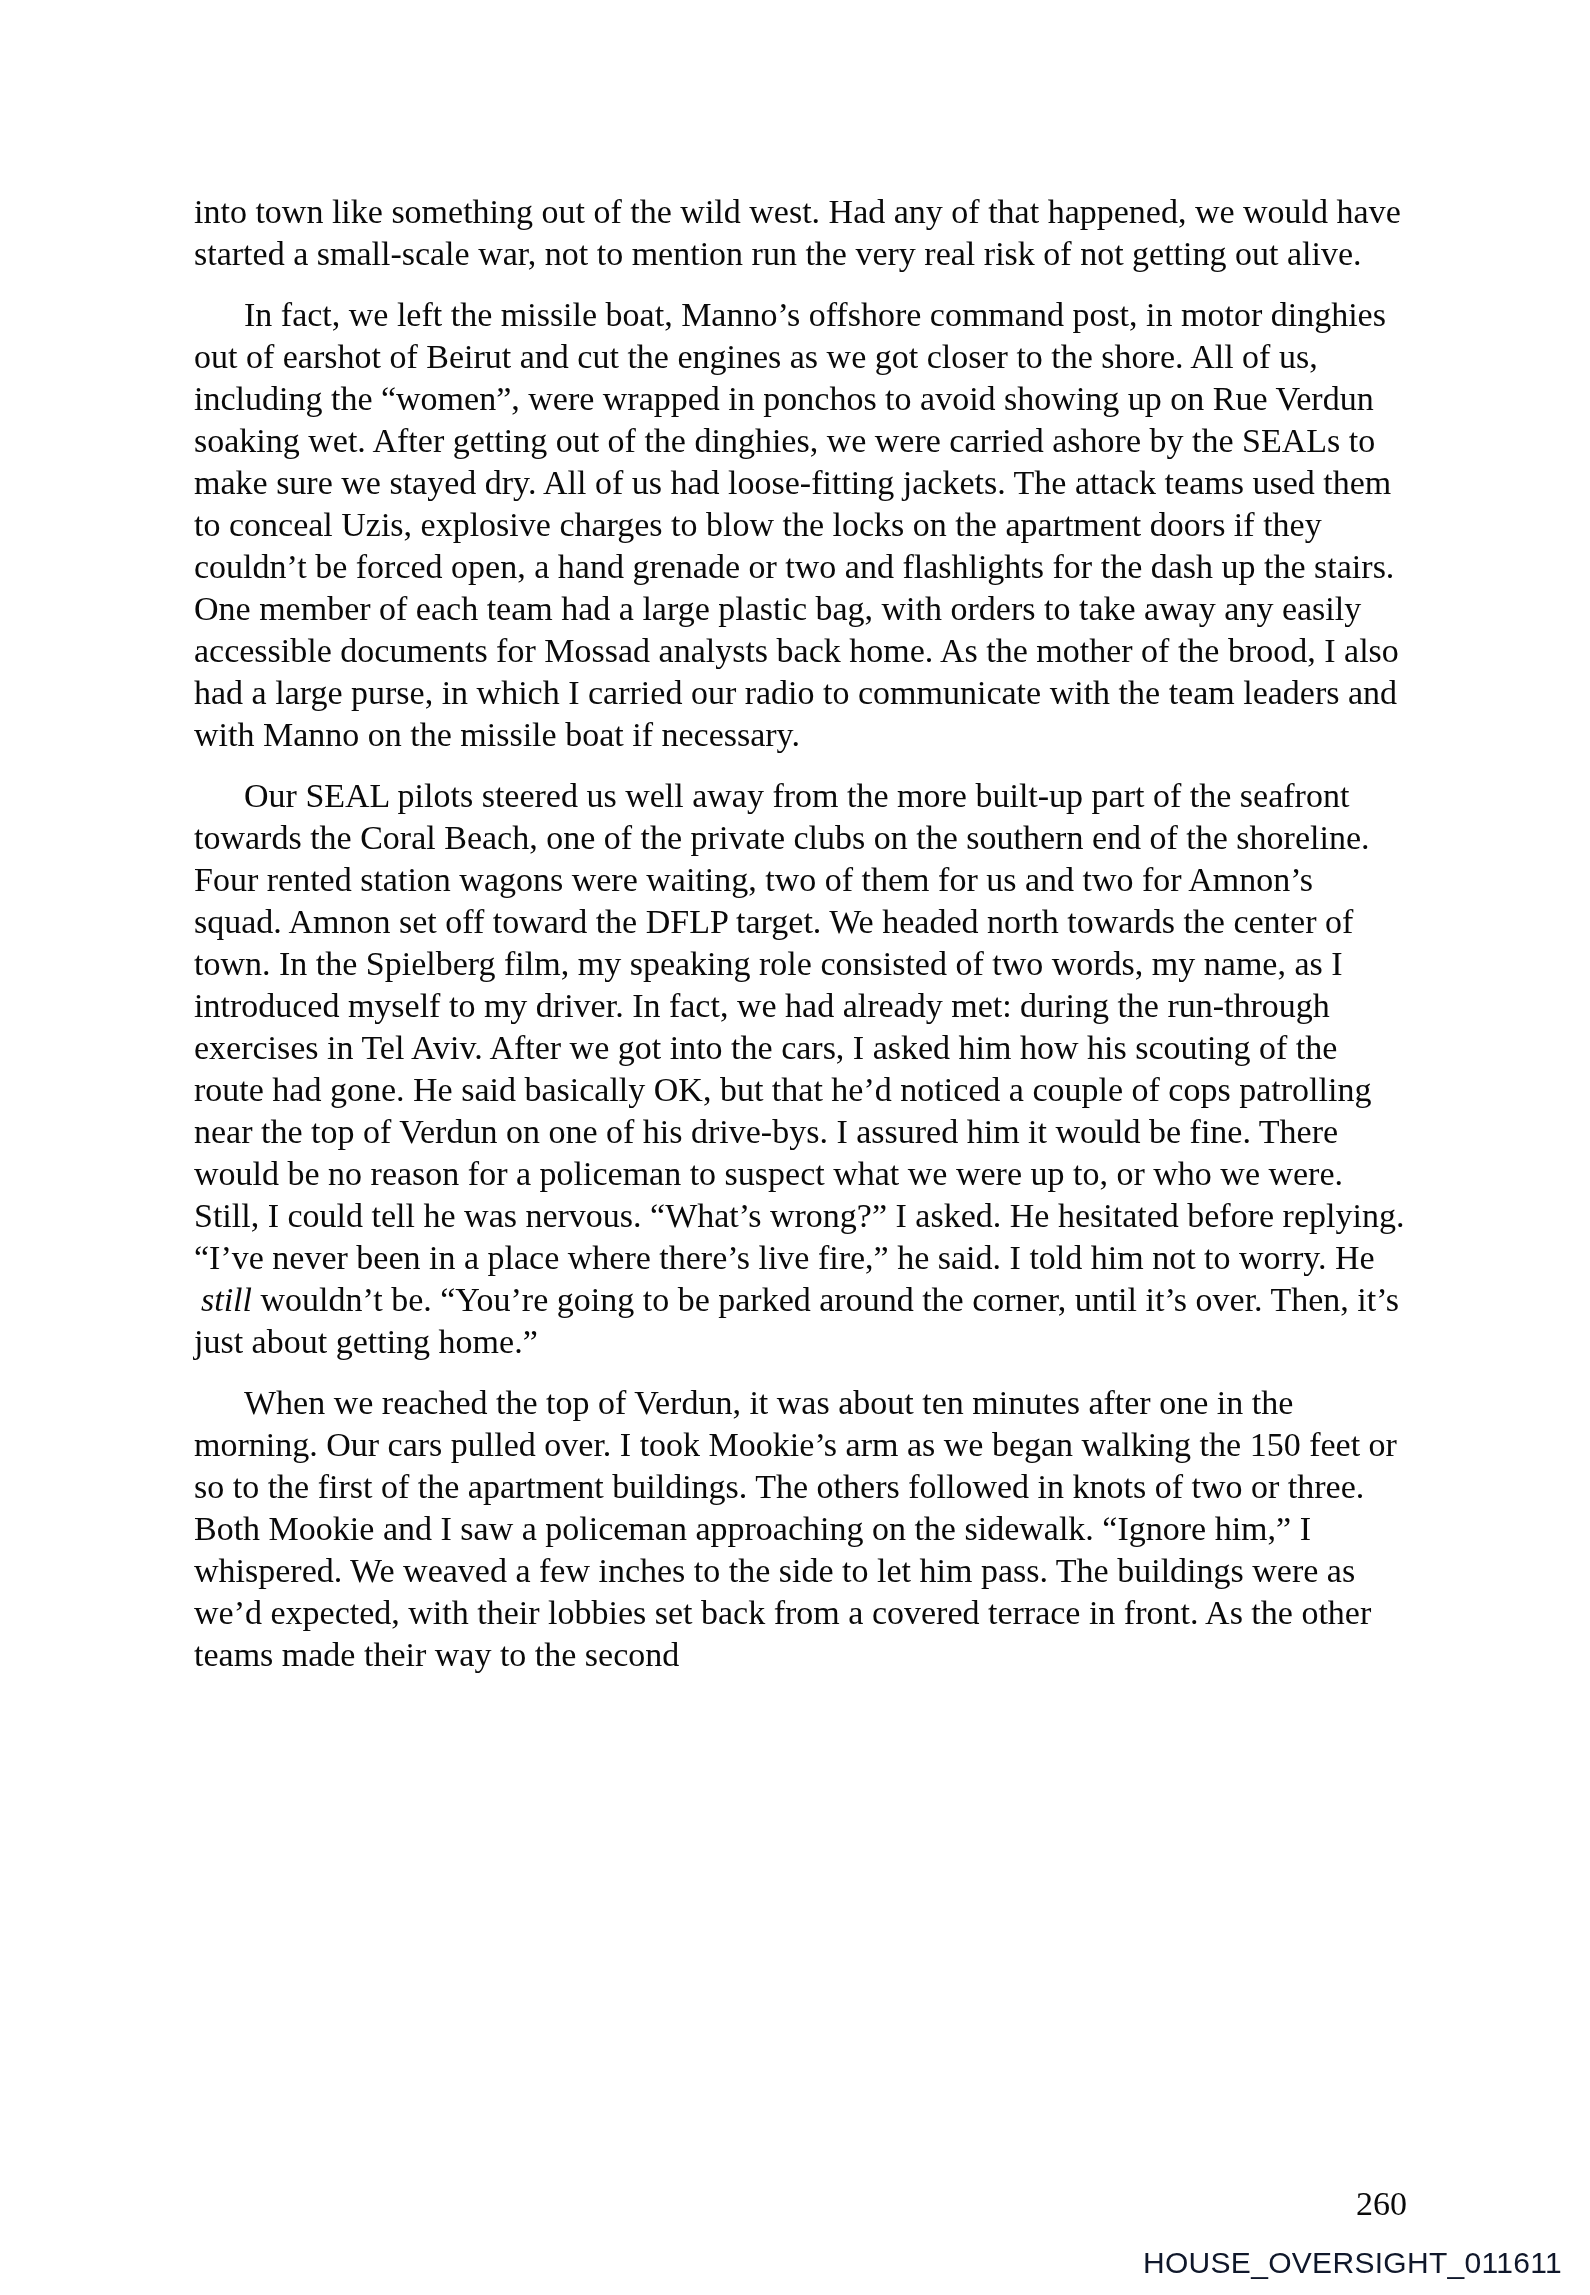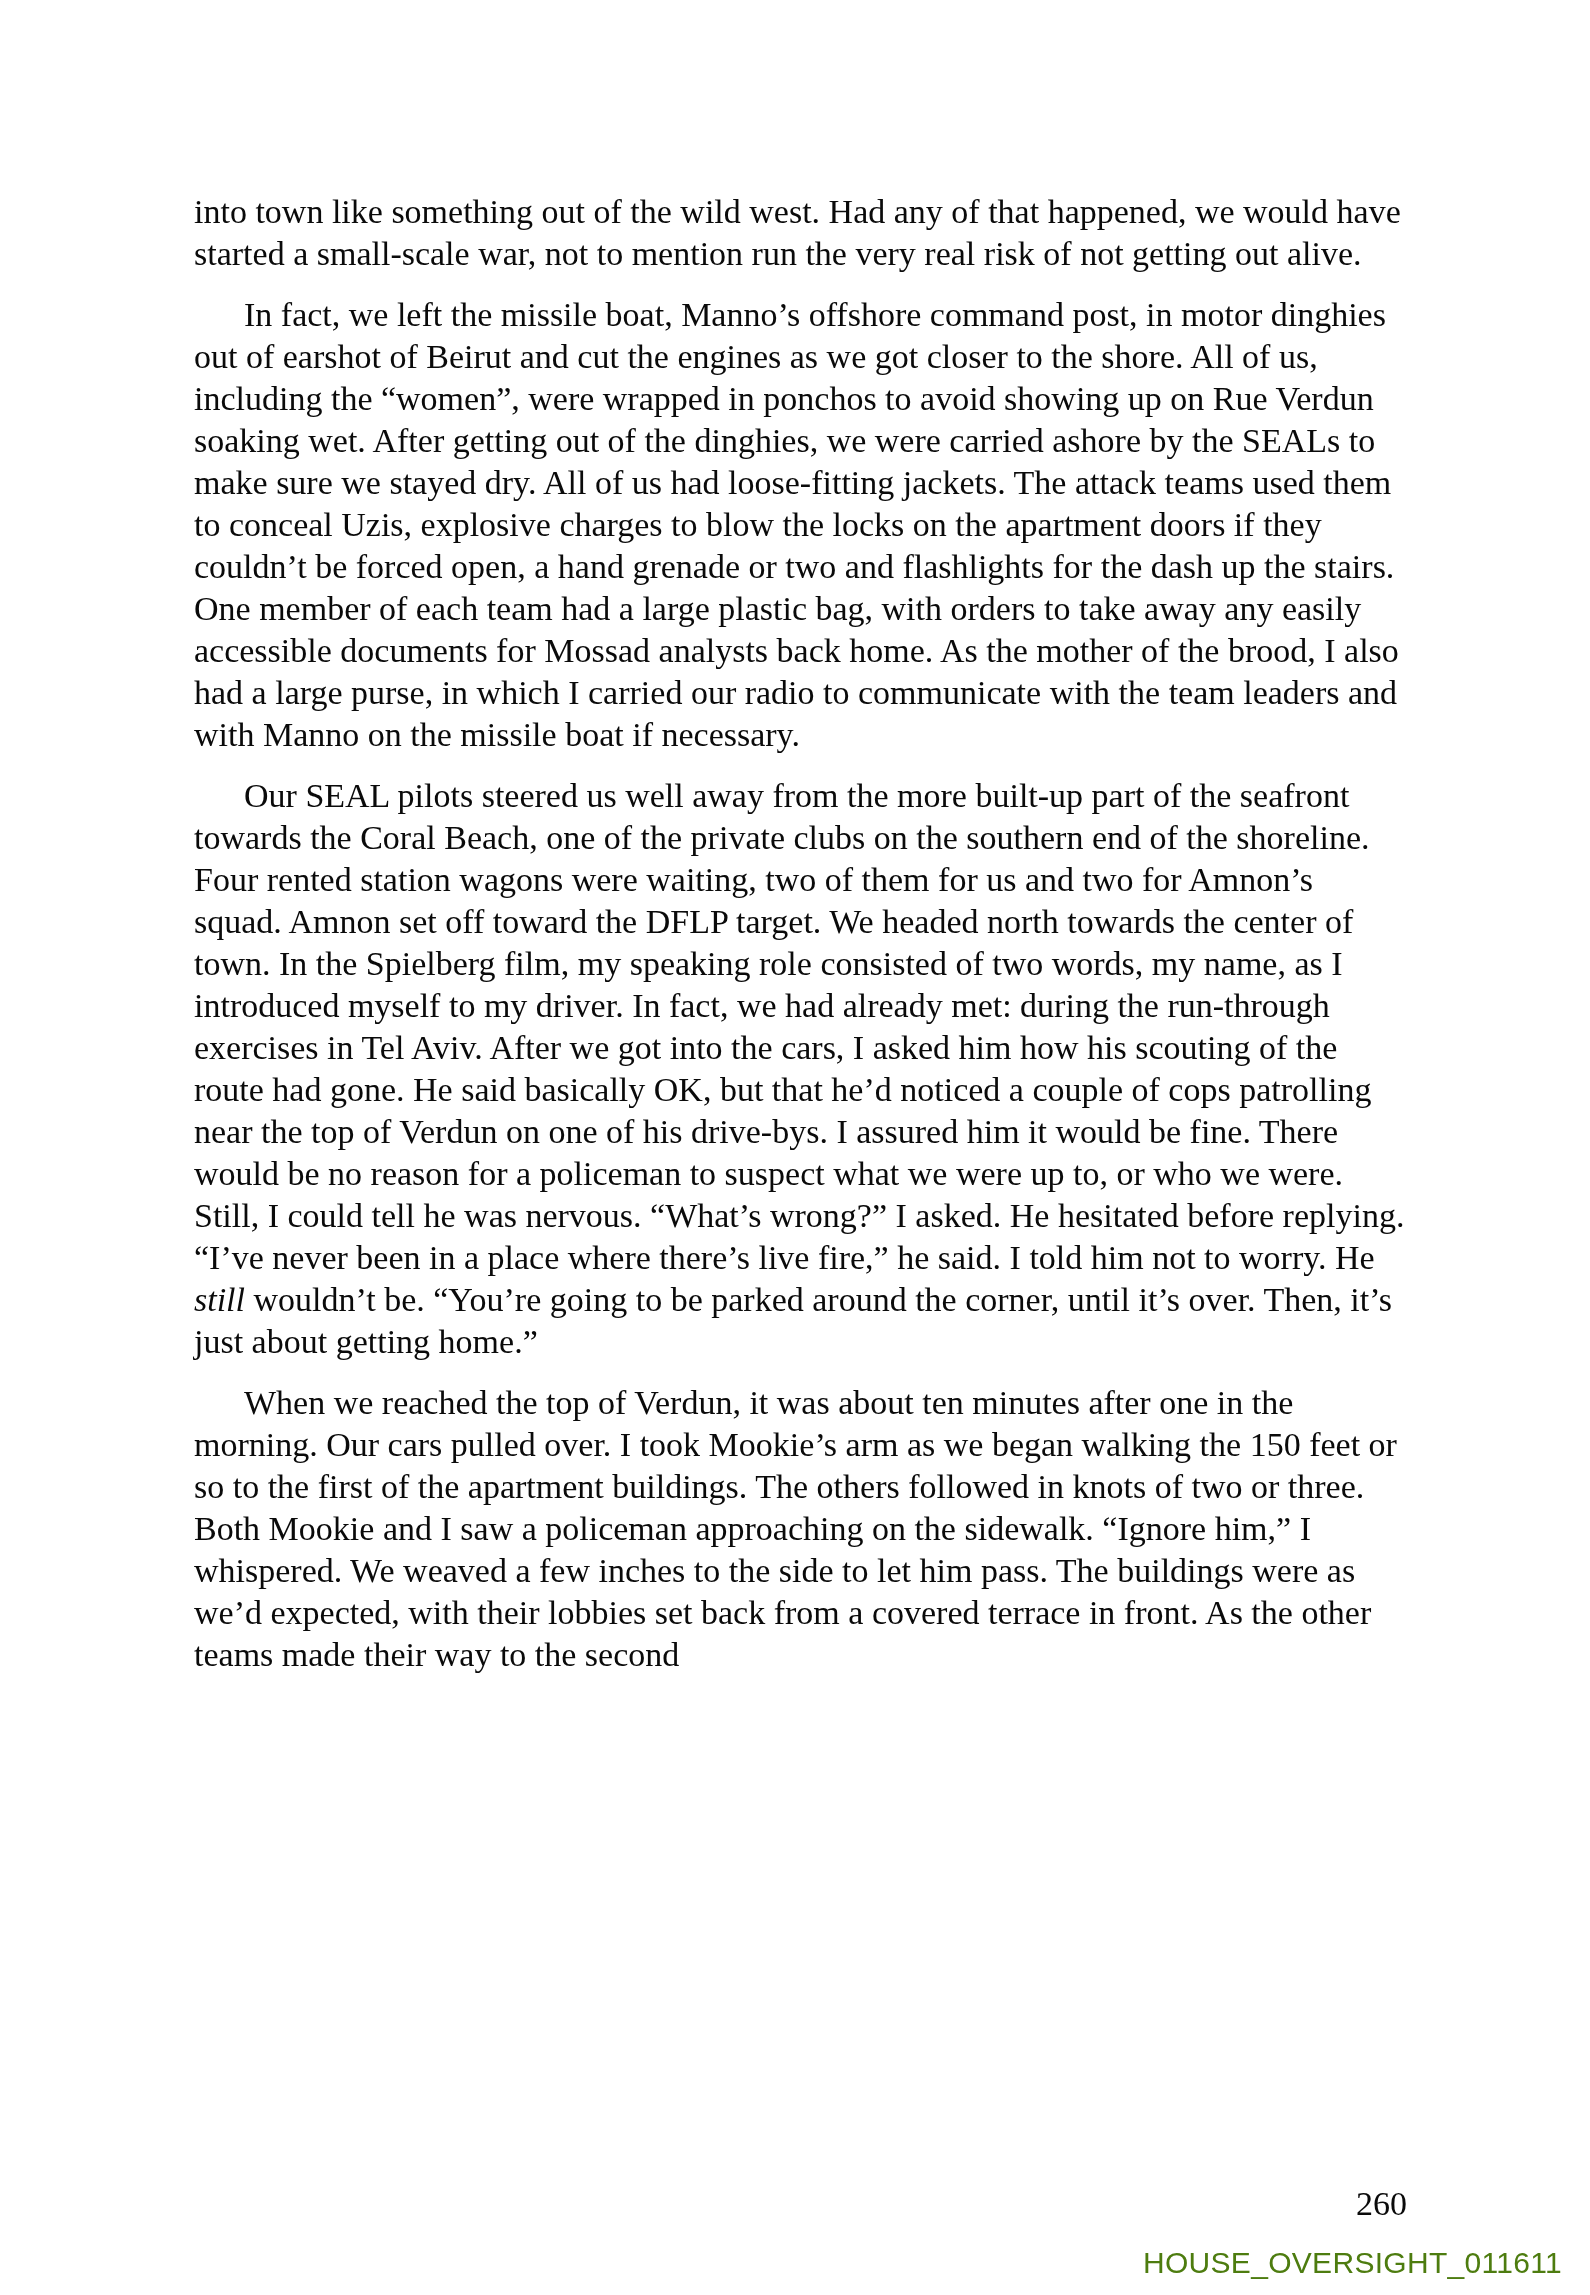--- a/index.html
+++ b/index.html
@@ -19,38 +19,38 @@
     left: 194px;
     right: 185px;
     top: 191px;
     font-size: 34px;
     line-height: 42px;
     text-align: left;
   }
   .para { margin: 0; }
   .para + .para { margin-top: 19px; }
   .para.indent { text-indent: 50px; }
-  .para em { font-style: italic; }
+  .para em { font-style: italic; margin-left: 7px; }
   .page-number {
     position: absolute;
     top: 2183px;
     right: 184px;
     font-size: 34px;
     line-height: 42px;
     font-family: "Liberation Serif", serif;
     color: #0a0a0a;
   }
   .bates-footer {
     position: absolute;
     top: 2245px;
     right: 29px;
     font-size: 30px;
     line-height: 36px;
     font-family: "Liberation Sans", sans-serif;
-    color: #4d7c0f;
+    color: #0f172a;
     letter-spacing: 0.3px;
   }
 </style>
 </head>
 <body>
 
 <div class="page">
 
   <div class="content">
     <p class="para">into town like something out of the wild west. Had any of that happened, we would have started a small-scale war, not to mention run the very real risk of not getting out alive.</p>

